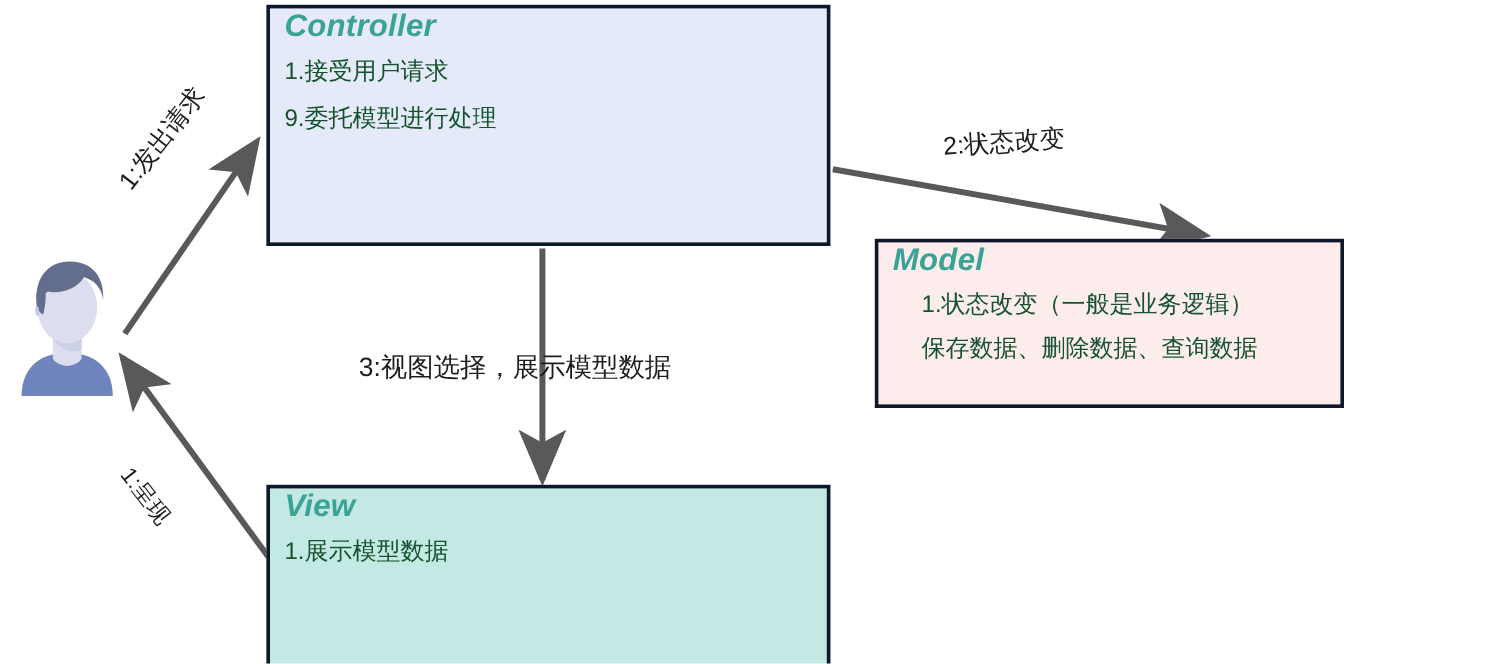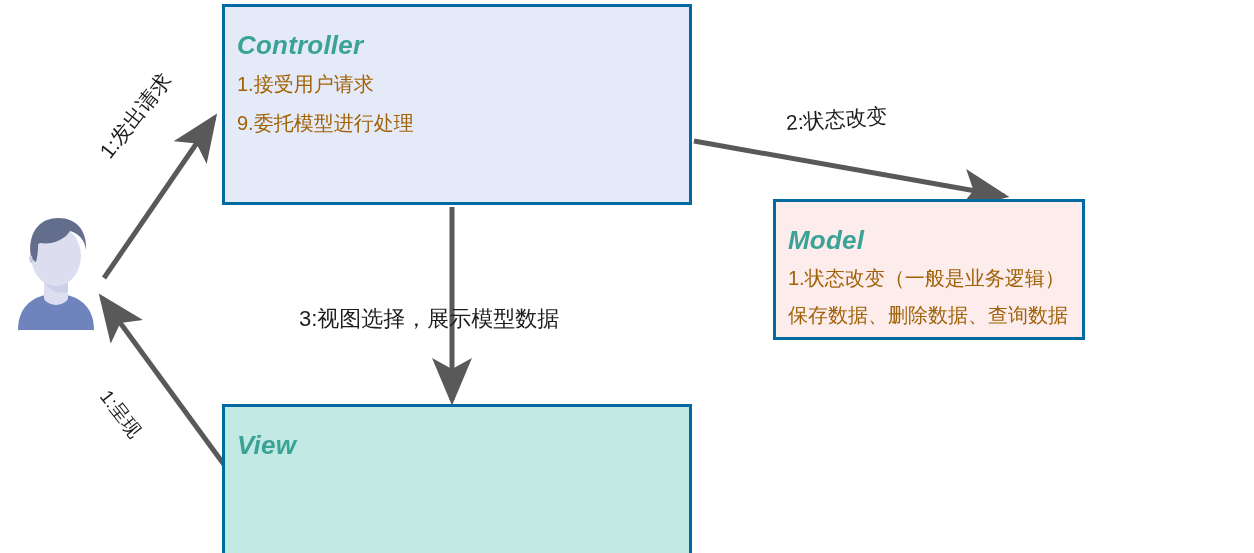--- a/index.html
+++ b/index.html
@@ -18,62 +18,62 @@
   #canvas {
     position: absolute;
     left: 0; top: 0;
     width: 1254px;
     height: 553px;
   }
   
   .box {
     position: absolute;
     box-sizing: border-box;
-    border: 3px solid #0369a1;
-    padding: 24px 12px 6px 12px;
+    border: 3px solid #0f172a;
+    padding: 0 12px 6px 12px;
   }
   .box-title {
     font-style: italic;
     font-weight: bold;
     font-size: 26px;
     color: #3aa396;
     line-height: 1.15;
     margin: 0 0 4px 0;
     letter-spacing: 0.2px;
   }
   .box-line {
     font-size: 20px;
-    color: #a16207;
+    color: #14532d;
     line-height: 1.25;
     margin: 0;
     padding: 7px 0 7px 0;
     white-space: nowrap;
   }
   #box-controller {
     left: 222px;
     top: 4px;
     width: 470px;
     height: 201px;
     background: #e5eaf9;
   }
   #box-model {
-    left: 773px;
+    left: 729px;
     top: 199px;
-    width: 312px;
+    width: 391px;
     height: 141px;
     background: #fcecec;
   }
   #box-view {
     left: 222px;
     top: 404px;
     width: 470px;
     height: 182px;
     background: #c3e9e4;
   }
-  #box-model .box-line { padding: 6px 0; }
+  #box-model .box-line { padding: 6px 0; margin-left: 24px; }
   #box-view .box-line { padding: 7px 0; }
 
   
   #avatar {
     position: absolute;
     left: 8px;
     top: 212px;
     width: 96px;
     height: 118px;
   }
@@ -100,21 +100,21 @@
     font-size: 19px;
   }
   #label-state-change {
     left: 786px;
     top: 112px;
     transform: rotate(-4deg);
     transform-origin: 0 50%;
   }
   #label-view-select {
     left: 299px;
-    top: 308px;
+    top: 295px;
     font-size: 22px;
   }
 </style>
 </head>
 <body>
 
 <div id="canvas">
 
   <svg id="arrow-layer" width="1254" height="553" viewBox="0 0 1254 553" style="position:absolute;left:0;top:0;">
     <defs>
@@ -164,20 +164,21 @@
   </div>
 
   <div class="box" id="box-model">
     <div class="box-title">Model</div>
     <div class="box-line">1.状态改变（一般是业务逻辑）</div>
     <div class="box-line">保存数据、删除数据、查询数据</div>
   </div>
 
   <div class="box" id="box-view">
     <div class="box-title">View</div>
+    <div class="box-line">1.展示模型数据</div>
   </div>
 
   <div class="arrow-label" id="label-request">1:发出请求</div>
 
   <div class="arrow-label" id="label-state-change">2:状态改变</div>
 
   <div class="arrow-label" id="label-view-select">3:视图选择，展示模型数据</div>
 
   <div class="arrow-label" id="label-render">1:呈现</div>
 

